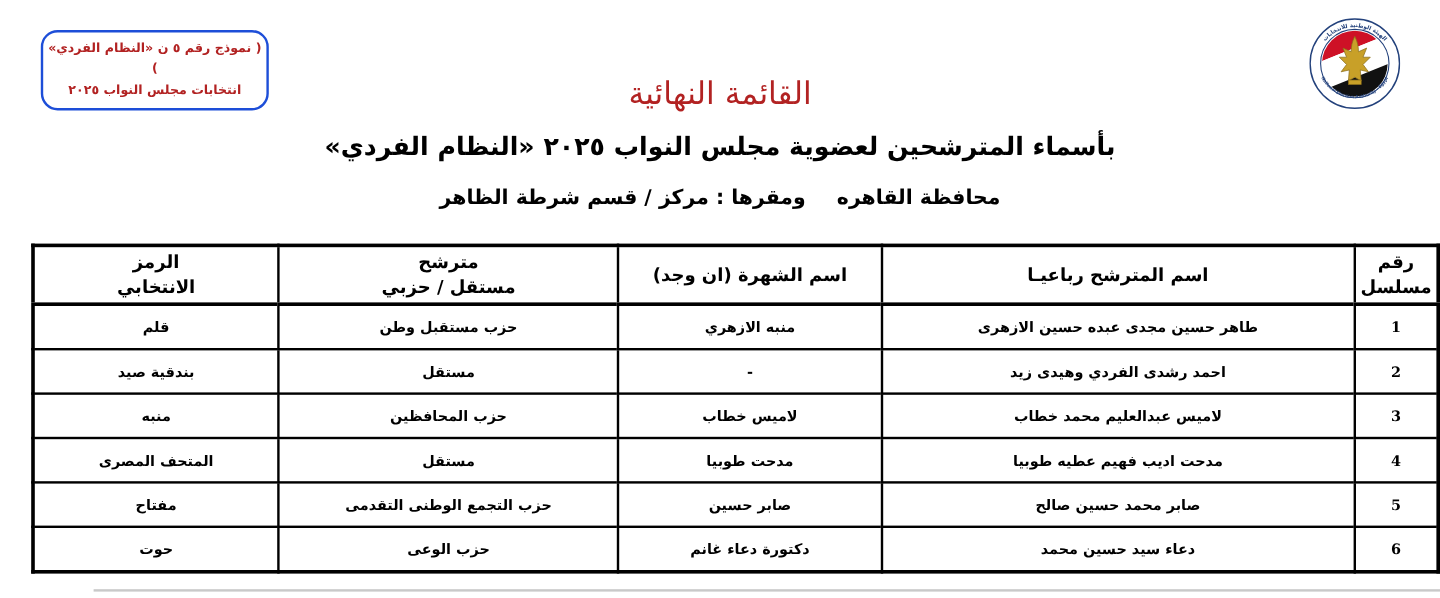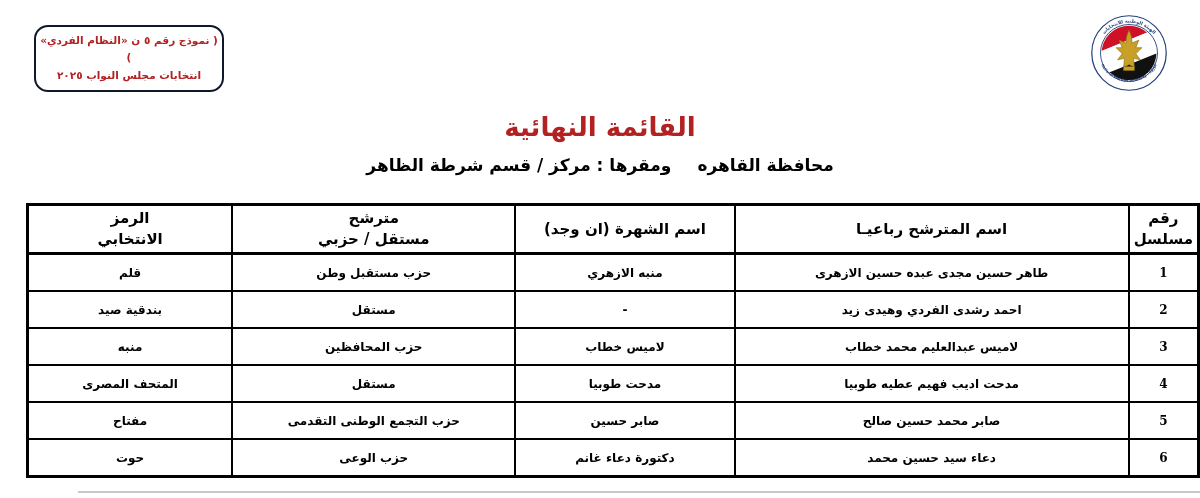--- a/index.html
+++ b/index.html
@@ -3,30 +3,30 @@
 <meta charset="utf-8">
 <style>
   html,body { margin:0; padding:0; background:#ffffff; }
   .page {
     position:relative; width:1200px; height:498px; background:#ffffff;
     font-family:"DejaVu Sans", sans-serif; overflow:hidden;
   }
   
   .form-box {
     position:absolute; left:34px; top:25px; width:178px;
-    border:2px solid #0f172a; border-radius:14px;
+    border:2px solid #1d4ed8; border-radius:14px;
     padding:5px 4px 6px 4px; text-align:center; direction:rtl;
     color:#b22222; font-weight:bold; font-size:10.5px; line-height:1.65;
   }
   
   .logo { position:absolute; left:1091px; top:15px; width:76px; height:76px; }
   
   .title {
     position:absolute; top:64px; left:0; right:0; text-align:center;
-    color:#b22222; font-weight:bold; font-size:26px; direction:rtl;margin-top:48px;
+    color:#b22222; font-weight:normal; font-size:26px; direction:rtl;
   }
   .subtitle {
     position:absolute; top:110px; left:0; right:0; text-align:center;
     color:#000; font-weight:bold; font-size:21px; direction:rtl;
   }
   .district {
     position:absolute; top:155px; left:0; right:0;
     display:flex; justify-content:center; gap:26px; direction:rtl;
     color:#000; font-weight:bold; font-size:17px;
   }
@@ -90,20 +90,21 @@
       <text font-size="6.2" font-weight="bold" fill="#24427c">
         <textPath href="#arcTop" startOffset="50%" text-anchor="middle">الهيئة الوطنية للانتخابات</textPath>
       </text>
       <text font-size="4.6" font-weight="bold" fill="#24427c">
         <textPath href="#arcBot" startOffset="50%" text-anchor="middle">National Election Authority - Egypt</textPath>
       </text>
     </svg>
   </div>
 
   <div class="title">القائمة النهائية</div>
+  <div class="subtitle">بأسماء المترشحين لعضوية مجلس النواب ٢٠٢٥ «النظام الفردي»</div>
   <div class="district">
     <span>محافظة  القاهره</span>
     <span>ومقرها : مركز / قسم شرطة  الظاهر</span>
   </div>
 
   <table class="doc-table">
     <colgroup>
       <col class="col-serial">
         <col class="col-name">
         <col class="col-alias">

